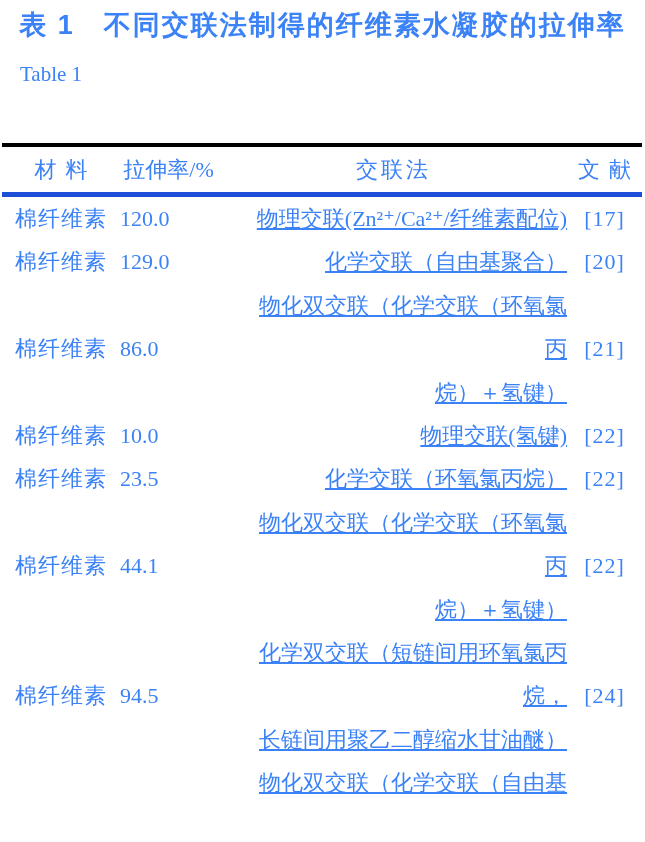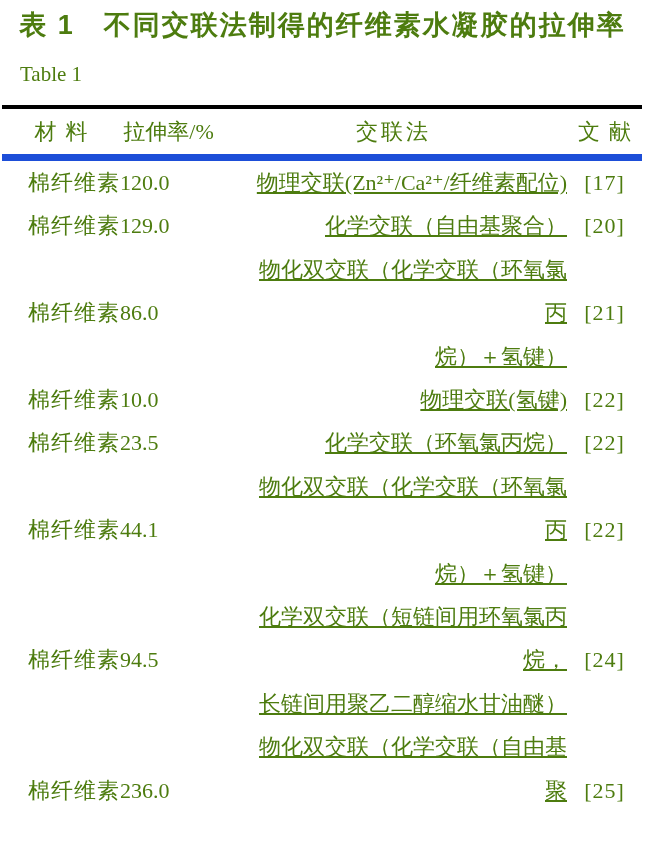--- a/index.html
+++ b/index.html
@@ -1,39 +1,40 @@
 <!DOCTYPE html>
 <html><head>
 <meta charset="utf-8">
 <style>
   html, body { margin: 0; padding: 0; background: #ffffff; }
   .page {
     width: 645px;
     height: 806px;
     background: #ffffff;
-    color: #4d7c0f;
+    color: #3b82f6;
     font-family: "Liberation Serif", "DejaVu Serif", serif;
     overflow: hidden;
     box-sizing: border-box;
   }
   .title-zh {
     font-family: "Liberation Sans", "DejaVu Sans", sans-serif;
     font-weight: bold;
     font-size: 27px;
     letter-spacing: 2px;
     text-align: center;
     padding-top: 7px;
     white-space: nowrap;
   }
   .title-en {
     display: flex;
     align-items: flex-start;
     font-size: 21px;
     margin-top: 12px;
     padding-left: 20px;
+    flex-direction: column;
   }
   .title-en .en-label {
     white-space: nowrap;
     margin-right: 24px;
     line-height: 38px;
   }
   .title-en .en-lines {
     line-height: 38px;
     letter-spacing: 0.5px;
   }
@@ -46,33 +47,33 @@
     border-bottom: 4px solid #000;
     font-size: 22px;
     table-layout: fixed;
   }
   col.c-material { width: 118px; }
   col.c-ratio    { width: 97px;  }
   col.c-method   { width: 350px; }
   col.c-ref      { width: 75px;  }
   thead th {
     font-weight: normal;
-    border-bottom: 7px solid #1d4ed8;
+    border-bottom: 5px solid #1d4ed8;
     height: 45px;
     text-align: center;
     padding: 0;
   }
   th.h-material, th.h-ref { letter-spacing: 9px; text-indent: 9px; }
   th.h-method { letter-spacing: 3px; text-indent: 3px; }
   tbody td {
     padding: 0;
     line-height: 43.4px;
     vertical-align: middle;
   }
-  td.cell-material { text-align: right; letter-spacing: 1px; }
+  td.cell-material { text-align: center; letter-spacing: 1px; }
   td.cell-ratio    { text-align: left; padding-right: 19px; }
   td.cell-method   { text-align: right; padding-left: 22px; white-space: pre-line; text-decoration: underline; }
   td.cell-ref      { text-align: center; letter-spacing: 1px; }
 </style>
 </head>
 <body>
 
 <div class="page">
 
   <div class="title-zh">表 1　不同交联法制得的纤维素水凝胶的拉伸率</div>

